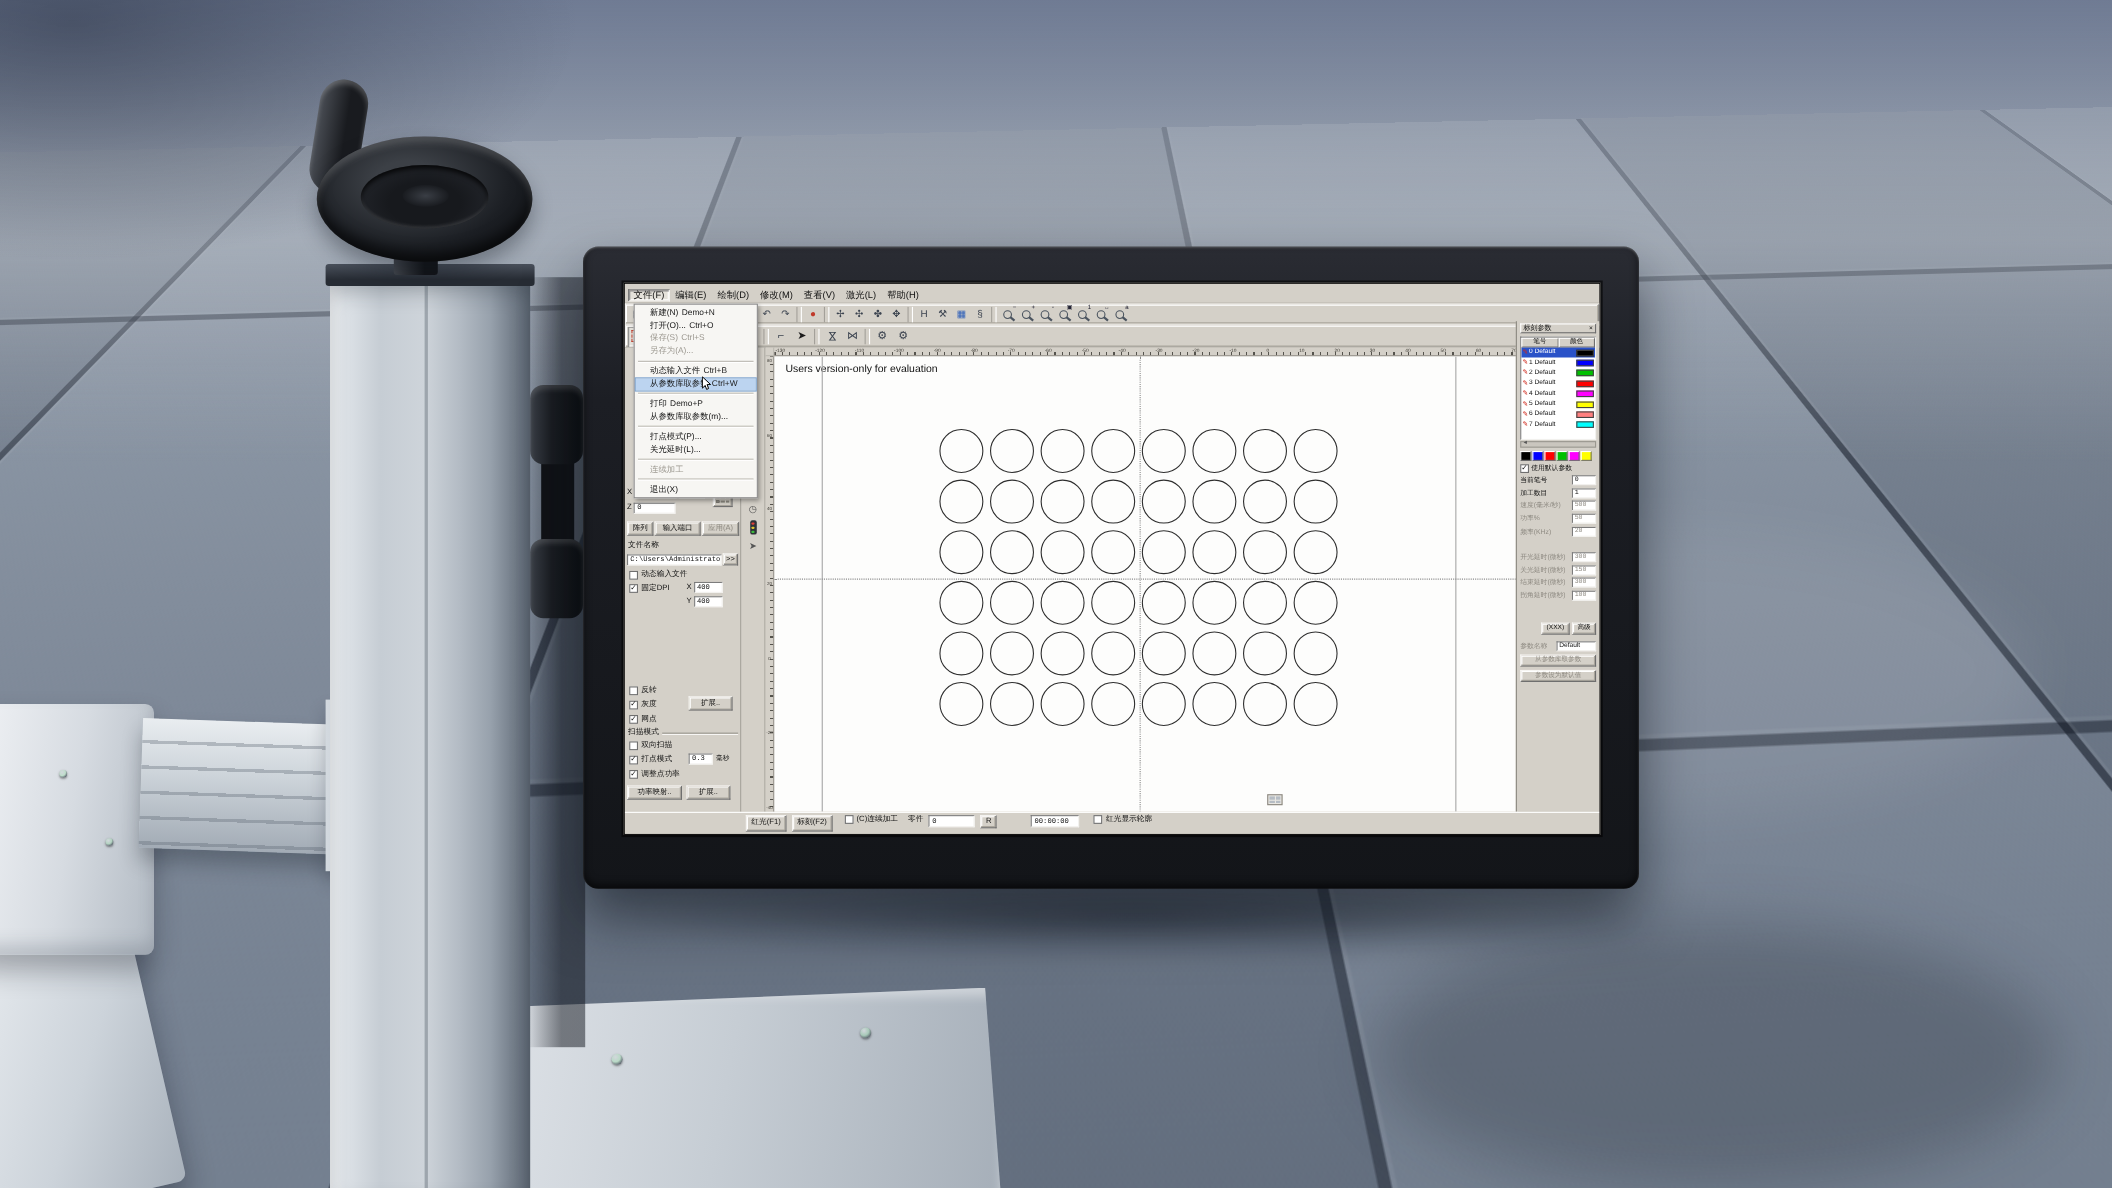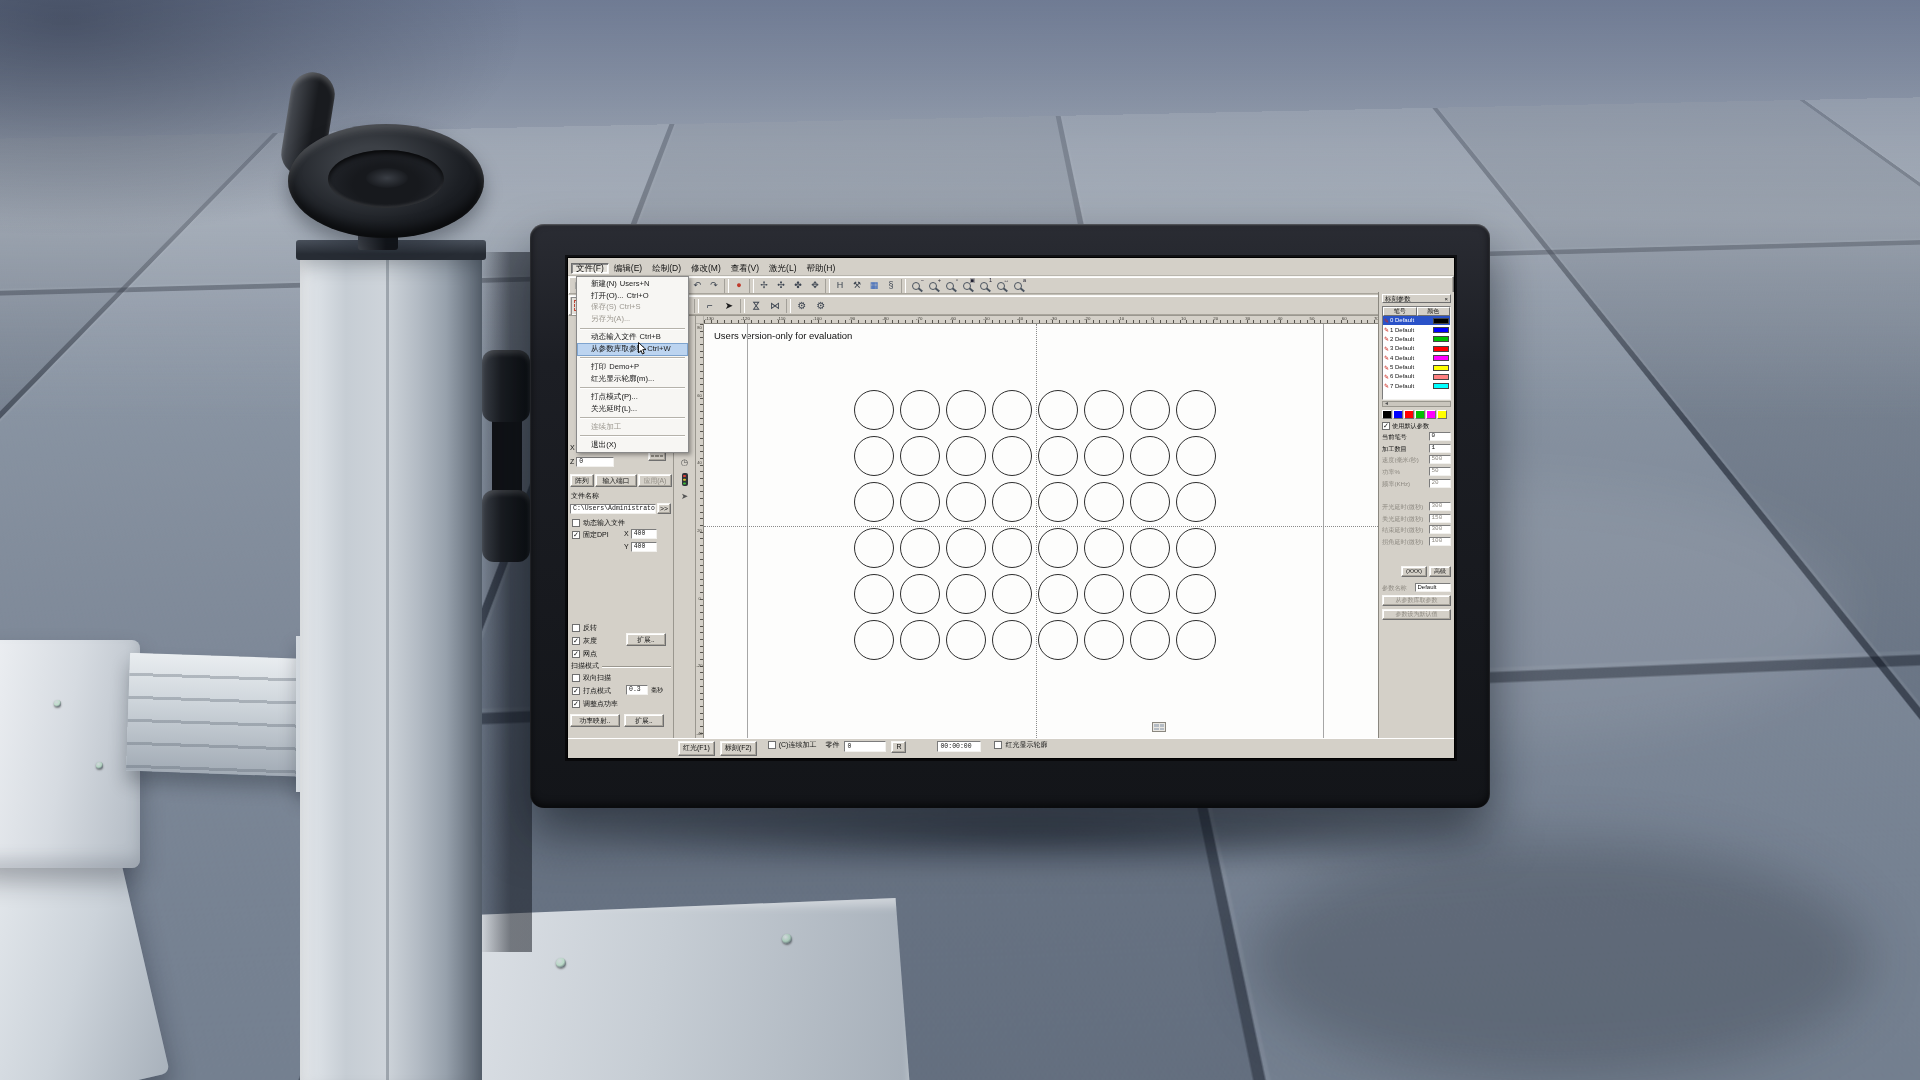--- a/index.html
+++ b/index.html
@@ -866,21 +866,21 @@
           <span class="cbrow" style="margin-left:8px;">
             <span class="cb"></span>
             <span>红光显示轮廓</span>
           </span>
         </div>
 
         <div class="dropdown">
 
             <div class="mi">
               <span class="mi-label">新建(N)</span>
-              <span class="mi-short">Users+N</span>
+              <span class="mi-short">Demo+N</span>
             </div>
 
             <div class="mi">
               <span class="mi-label">打开(O)...</span>
               <span class="mi-short">Ctrl+O</span>
             </div>
 
             <div class="mi disabled">
               <span class="mi-label">保存(S)</span>
               <span class="mi-short">Ctrl+S</span>
@@ -910,21 +910,21 @@
               <span class="mi-label"></span>
               <span class="mi-short"></span>
             </div>
 
             <div class="mi">
               <span class="mi-label">打印</span>
               <span class="mi-short">Demo+P</span>
             </div>
 
             <div class="mi">
-              <span class="mi-label">红光显示轮廓(m)...</span>
+              <span class="mi-label">从参数库取参数(m)...</span>
               <span class="mi-short"></span>
             </div>
 
             <div class="mi sep">
               <span class="mi-label"></span>
               <span class="mi-short"></span>
             </div>
 
             <div class="mi">
               <span class="mi-label">打点模式(P)...</span>

